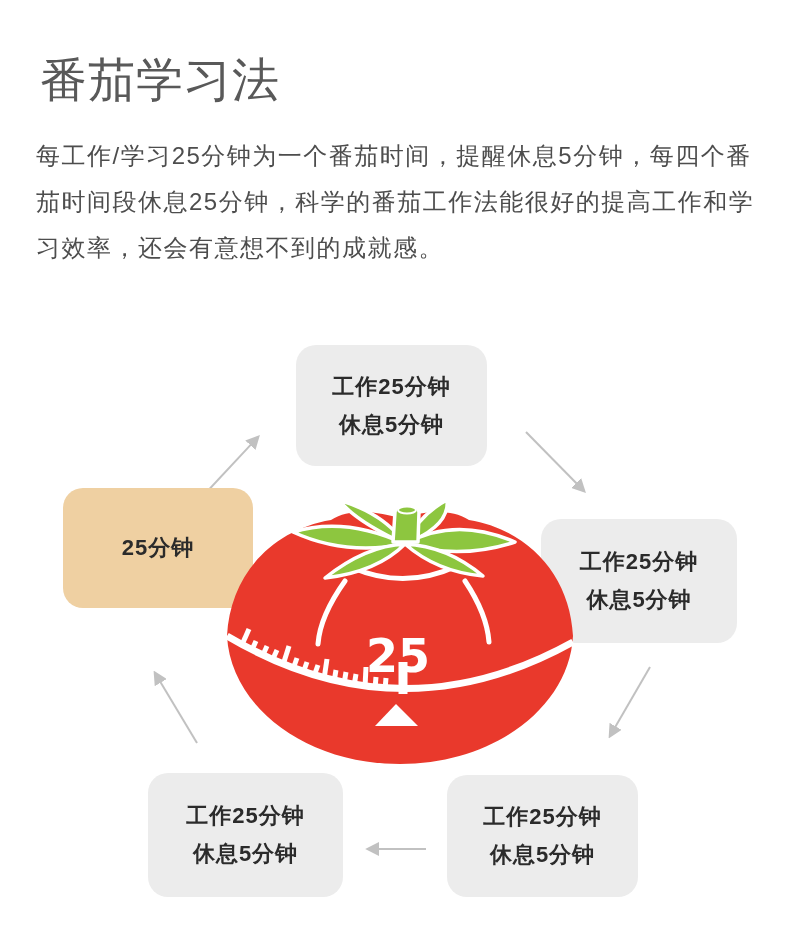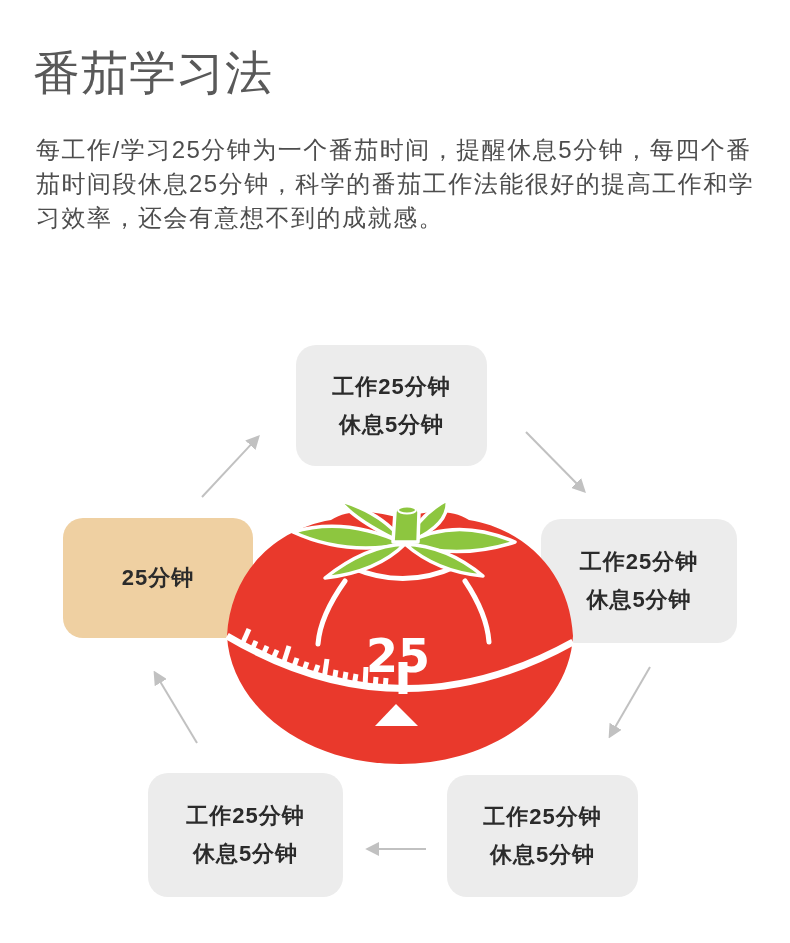--- a/index.html
+++ b/index.html
@@ -1,40 +1,40 @@
 <!DOCTYPE html>
 <html><head>
 <meta charset="utf-8">
 <style>
   html,body { margin:0; padding:0; background:#ffffff; }
   .page {
     position:relative; width:790px; height:943px; background:#ffffff;
     font-family:"Liberation Sans","DejaVu Sans",sans-serif; overflow:hidden;
   }
   .title {
-    position:absolute; left:33px; top:42px; margin:0;
+    position:absolute; left:33px; top:42px; margin:7px;
     font-size:47px; font-weight:400; color:#595959; letter-spacing:1px;
   }
   .desc {
     position:absolute; left:36px; top:133px; width:734px; margin:0;
-    font-size:24px; line-height:34px; color:#4d4d4d; letter-spacing:1.5px;
+    font-size:24px; line-height:46px; color:#4d4d4d; letter-spacing:1.5px;
     font-weight:500;
   }
   .diagram { position:absolute; left:0; top:0; width:790px; height:943px; }
   .arrows { position:absolute; left:0; top:0; width:790px; height:943px; pointer-events:none; }
   .step {
     position:absolute; display:flex; flex-direction:column;
     align-items:center; justify-content:center;
     background:#ececec; border-radius:20px;
     color:#2b2b2b; font-size:22px; font-weight:600; line-height:38px;
     letter-spacing:1px; text-align:center; z-index:1;
   }
   .step--top  { left:296px; top:345px; width:191px; height:121px; }
   .step--right{ left:541px; top:519px; width:196px; height:124px; }
-  .step--left { left:63px;  top:518px; width:190px; height:120px; background:#efd0a2; }
+  .step--left { left:63px;  top:488px; width:190px; height:120px; background:#efd0a2; }
   .step--bl   { left:148px; top:773px; width:195px; height:124px; }
   .step--br   { left:447px; top:775px; width:191px; height:122px; }
   .tomato { position:absolute; left:225px; top:486px; width:352px; height:286px; z-index:2; }
   .timer-value {
     font-family:"DejaVu Sans","Liberation Sans",sans-serif;
     font-weight:bold; font-size:46px; fill:#ffffff;
   }
 </style>
 </head>
 <body>

